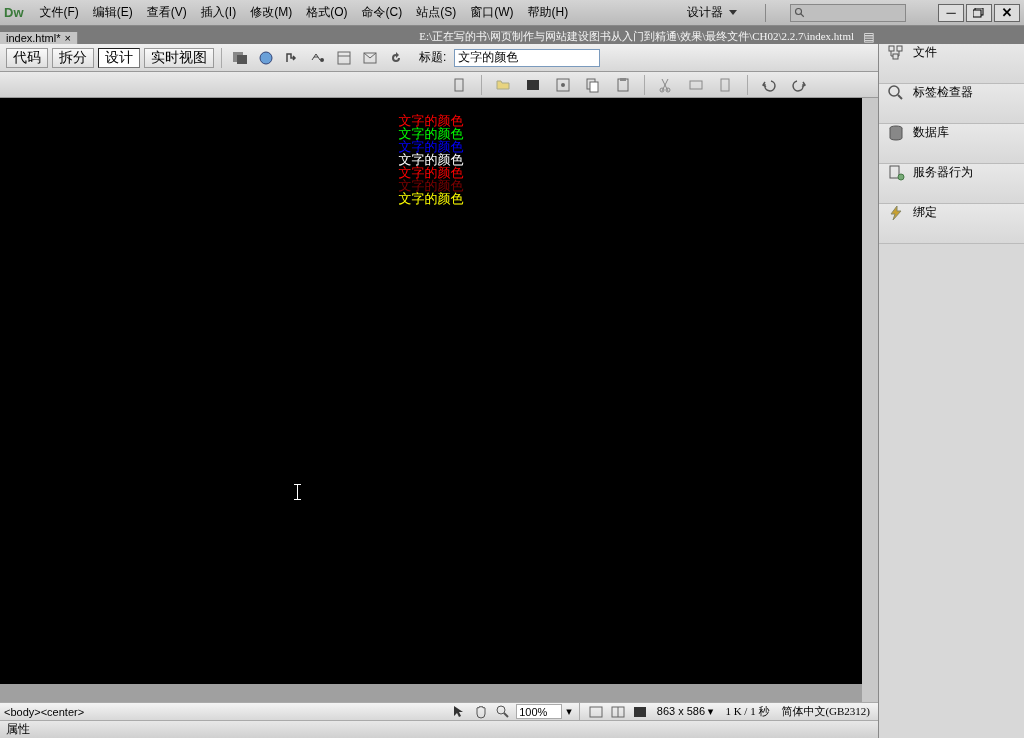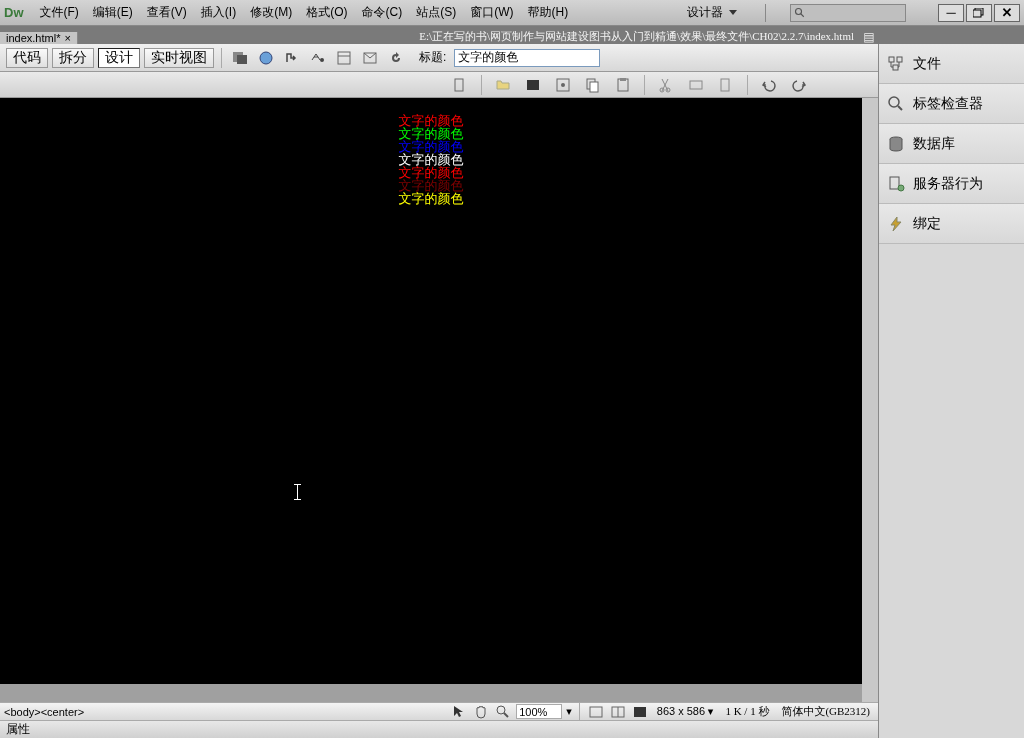--- a/index.html
+++ b/index.html
@@ -31,21 +31,21 @@
 .main-area { display:flex; height:calc(738px - 26px - 18px - 28px - 26px - 18px - 18px); }
 .canvas-wrap { flex:1; background:#a0a0a0; position:relative; }
 .canvas { position:absolute; left:0; top:0; width:862px; height:586px; background:#000; overflow:hidden; }
 .canvas-content { text-align:center; padding-top:16px; font-size:13px; font-family:"SimSun"; }
 .canvas-content p { margin:0; line-height:13px; }
 .text-cursor { position:absolute; left:297px; top:386px; width:1px; height:16px; background:#fff; }
 .text-cursor::before, .text-cursor::after { content:""; position:absolute; width:7px; height:1px; background:#fff; left:-3px; }
 .text-cursor::after { bottom:0; }
 .scrollv { position:absolute; right:0; top:0; width:16px; height:100%; background:#c8c8c8; }
 .side-panel { width:146px; background:#d8d8d8; border-left:1px solid #888; }
-.panel-item { height:40px; display:flex; align-items:center; padding:0 8px; gap:8px; border-bottom:1px solid #bbb; background:linear-gradient(#e8e8e8,#d8d8d8); cursor:default; font-size:14px; }
+.panel-item { height:40px; display:flex; padding:0 8px; gap:8px; border-bottom:1px solid #bbb; background:linear-gradient(#e8e8e8,#d8d8d8); cursor:default; font-size:12px; }
 .panel-item svg { width:18px; height:18px; flex-shrink:0; }
 .statusbar1 { height:18px; background:linear-gradient(#f4f4f4,#d8d8d8); display:flex; align-items:center; padding:0 4px; font-size:11px; border-top:1px solid #aaa; font-family:"SimSun"; }
 .tagpath { flex:1; }
 .status-tools { display:flex; align-items:center; gap:4px; }
 .status-tools .icon-btn { width:18px; height:16px; }
 .zoom-input { width:46px; height:15px; font-size:11px; border:1px solid #aaa; text-align:left; padding:0 2px; }
 .dim-text { font-family:"SimSun"; margin:0 4px; }
 .propbar { height:18px; background:linear-gradient(#e8e8e8,#d0d0d0); display:flex; align-items:center; padding:0 6px; font-size:12px; border-top:1px solid #aaa; }
 .tri { display:inline-block; border-left:4px solid transparent; border-right:4px solid transparent; border-top:5px solid #333; margin-left:2px; vertical-align:middle; }
 </style>

